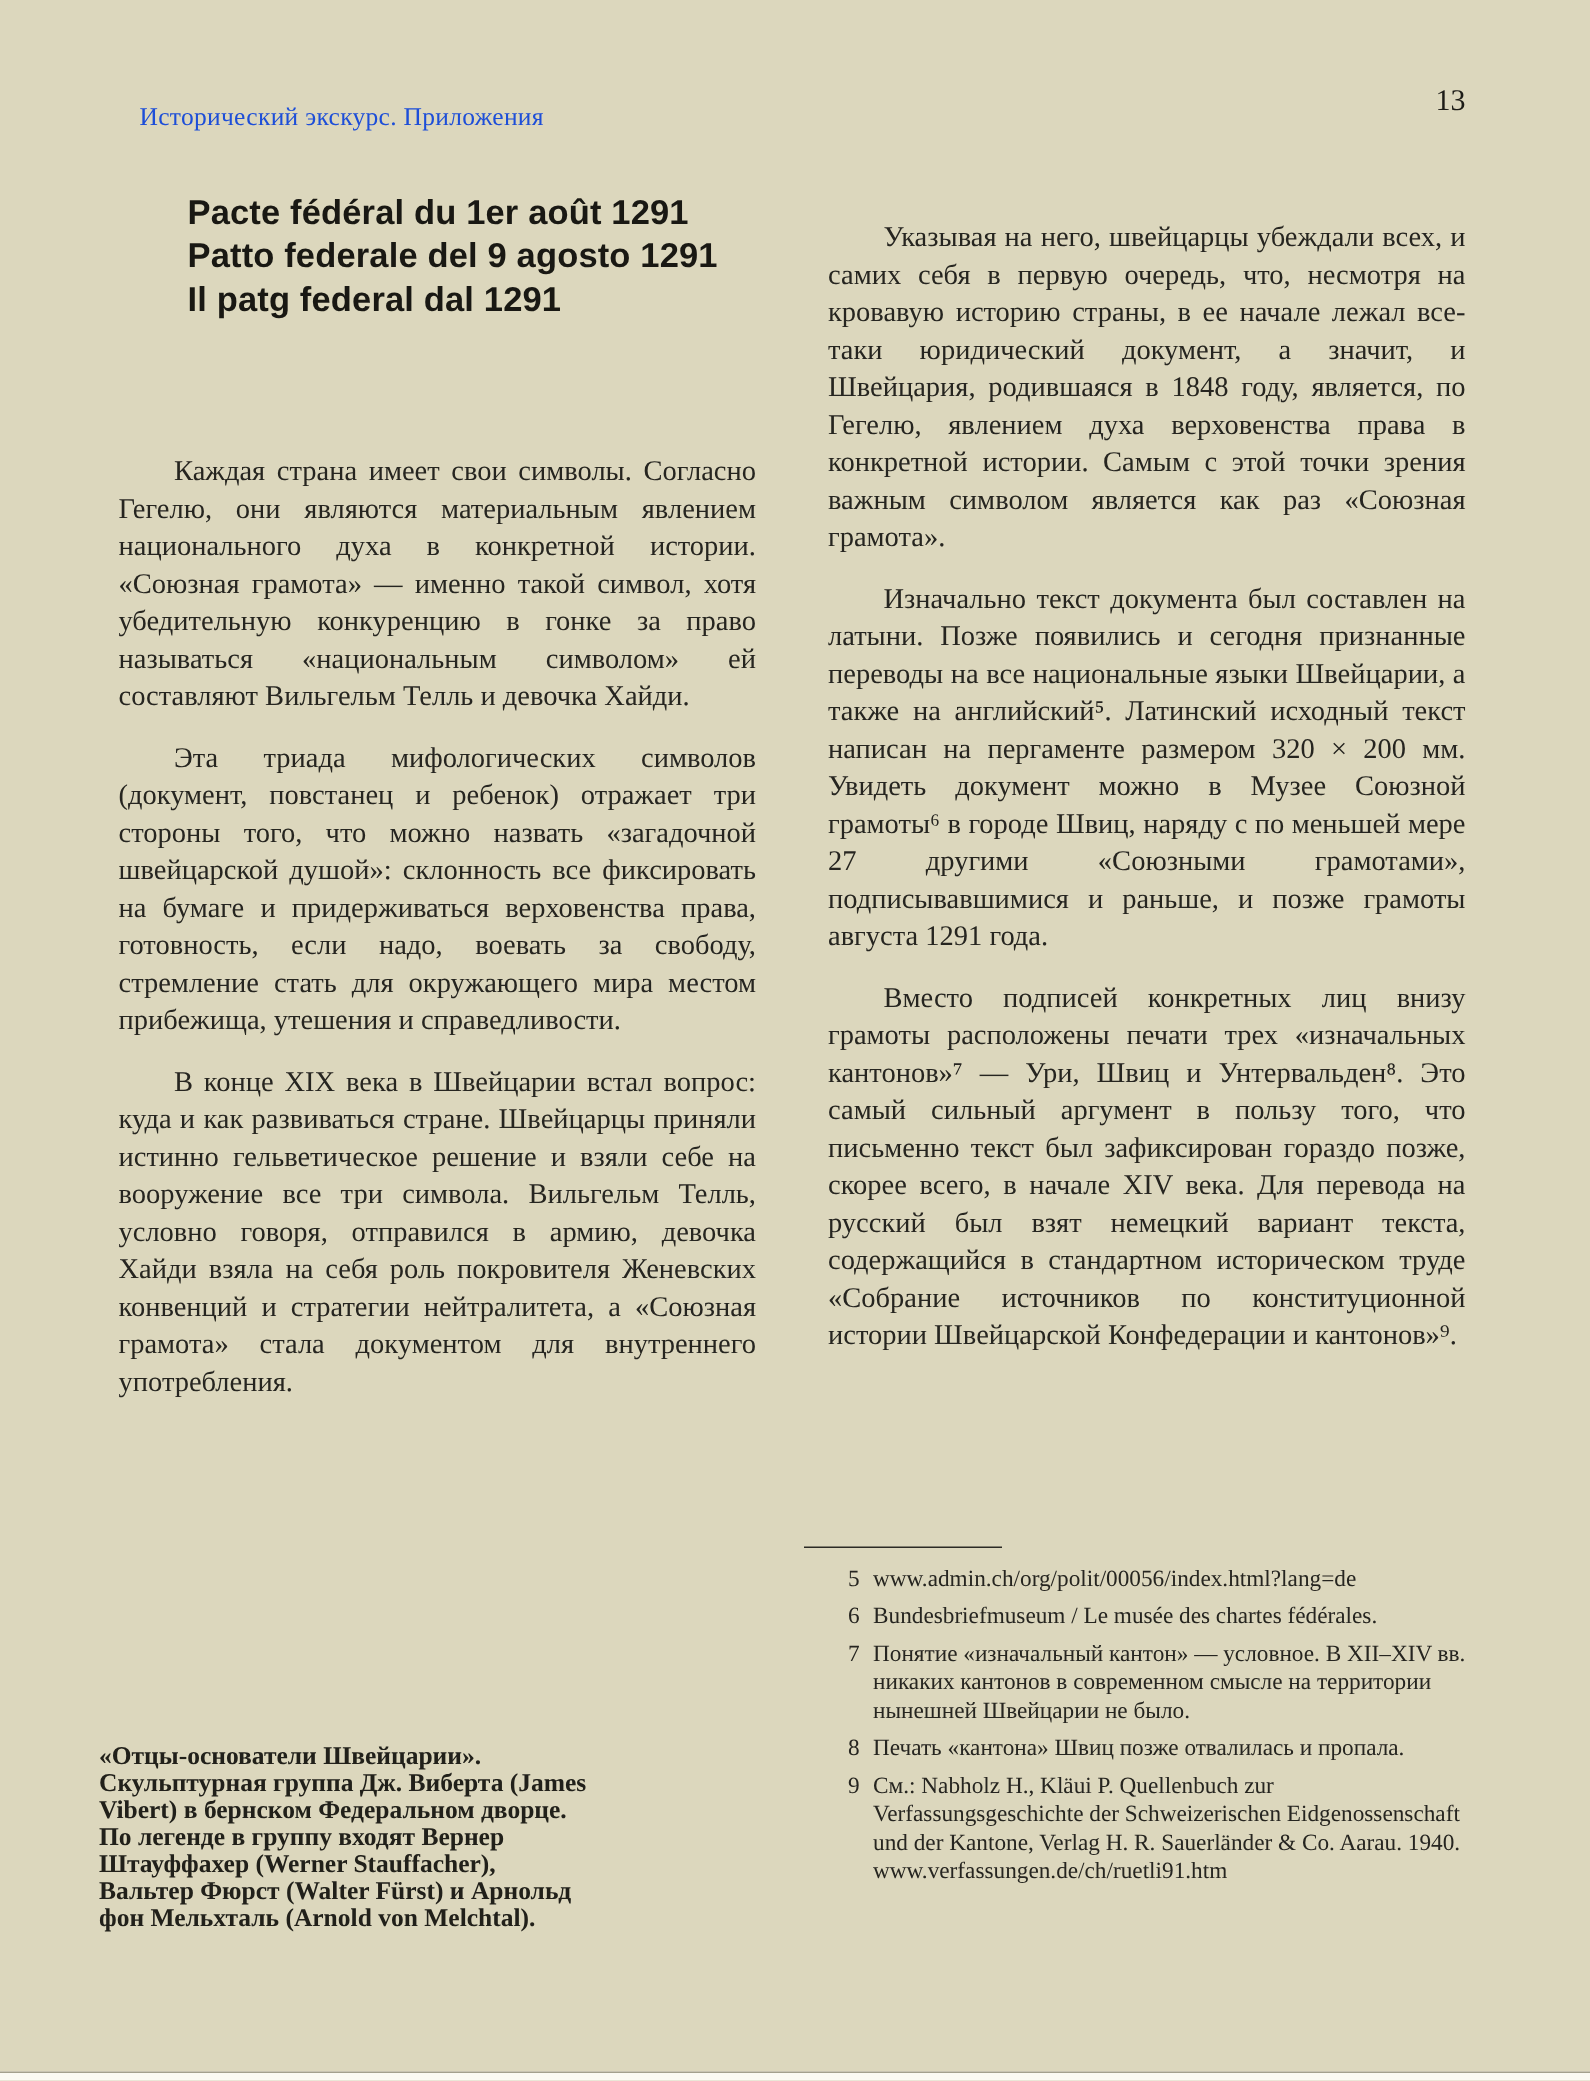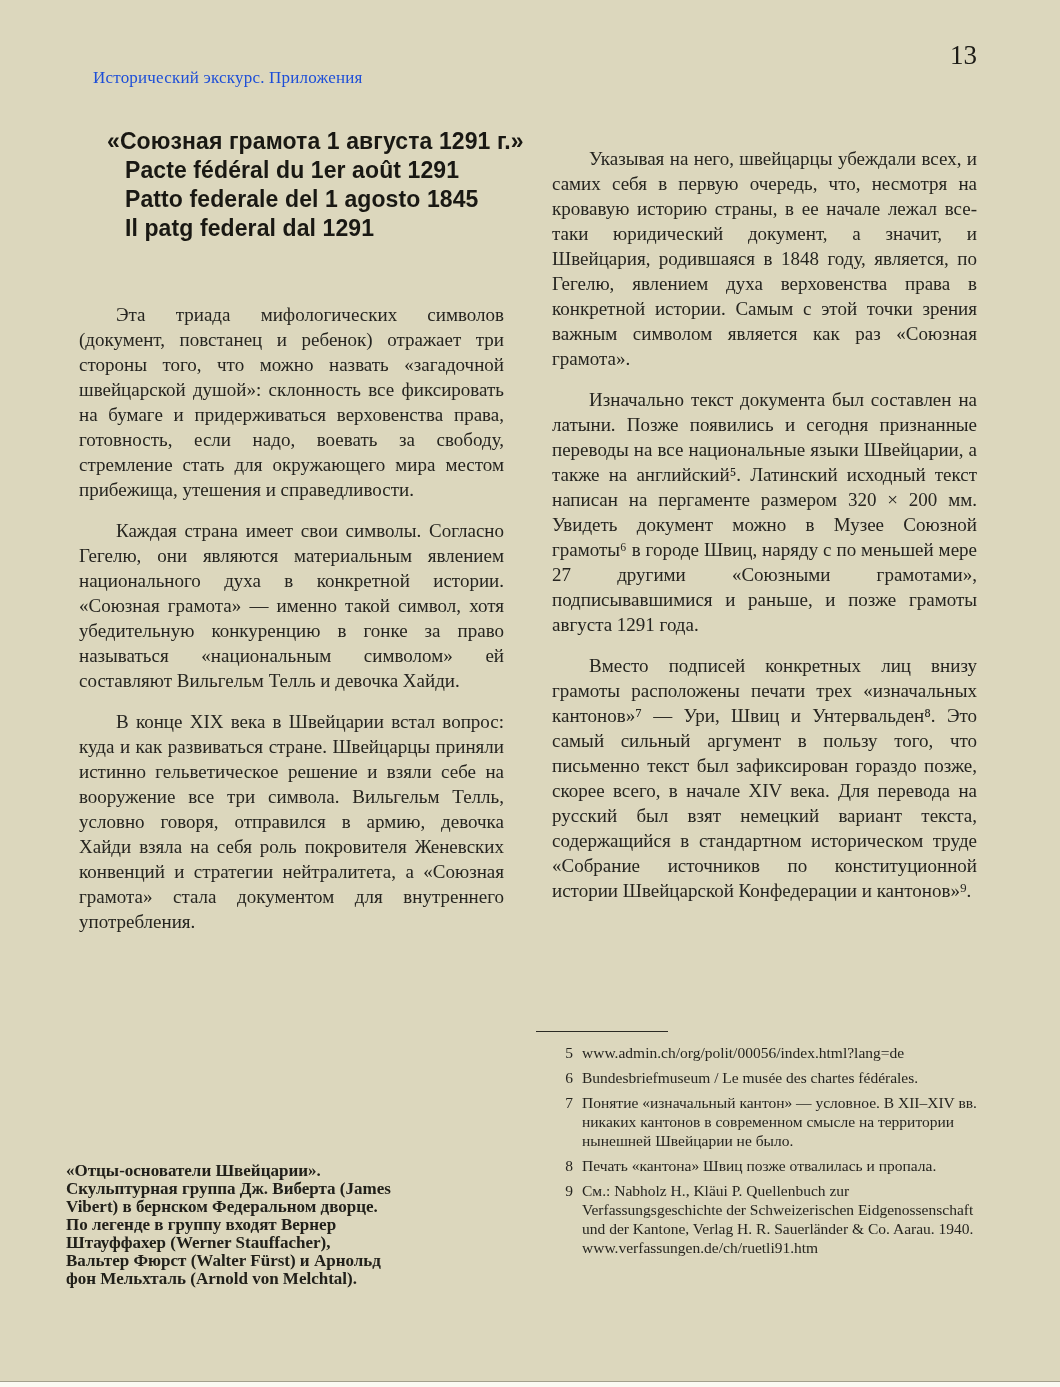--- a/index.html
+++ b/index.html
@@ -16,22 +16,22 @@
     position: absolute;
     left: 93px;
     top: 68px;
     font-size: 17px;
     letter-spacing: 0.2px;
     color: #1d4ed8;
   }
   .page-number {
     position: absolute;
     right: 83px;
-    top: 40px;
-    font-size: 27px;
+    top: 56px;
+    font-size: 20px;
     color: #1d1c17;
   }
   .title-block {
     position: absolute;
     left: 125px;
     top: 127px;
     font-family: "Liberation Sans", sans-serif;
     font-weight: 700;
     font-size: 23px;
     line-height: 29px;
@@ -104,29 +104,28 @@
 </style>
 </head>
 <body>
 
 <div class="page">
 
   <div class="running-head">Исторический экскурс. Приложения</div>
   <div class="page-number">13</div>
 
   <div class="title-block">
-    <div class="title-line first">«Союзная грамота 1 августа 1291 г.»</div>
     <div class="title-line">Pacte fédéral du 1er août 1291</div>
-    <div class="title-line">Patto federale del 1 agosto 1845</div>
+    <div class="title-line">Patto federale del 9 agosto 1291</div>
     <div class="title-line">Il patg federal dal 1291</div>
   </div>
 
   <div class="col col-left">
+    <p class="body">Каждая страна имеет свои символы. Согласно Гегелю, они являются материальным явлением национального духа в конкретной истории. «Союзная грамота» — именно такой символ, хотя убедительную конкуренцию в гонке за право называться «национальным символом» ей составляют Вильгельм Телль и девочка Хайди.</p>
     <p class="body">Эта триада мифологических символов (документ, повстанец и ребенок) отражает три стороны того, что можно назвать «загадочной швейцарской душой»: склонность все фиксировать на бумаге и придерживаться верховенства права, готовность, если надо, воевать за свободу, стремление стать для окружающего мира местом прибежища, утешения и справедливости.</p>
-    <p class="body">Каждая страна имеет свои символы. Согласно Гегелю, они являются материальным явлением национального духа в конкретной истории. «Союзная грамота» — именно такой символ, хотя убедительную конкуренцию в гонке за право называться «национальным символом» ей составляют Вильгельм Телль и девочка Хайди.</p>
     <p class="body">В конце XIX века в Швейцарии встал вопрос: куда и как развиваться стране. Швейцарцы приняли истинно гельветическое решение и взяли себе на вооружение все три символа. Вильгельм Телль, условно говоря, отправился в армию, девочка Хайди взяла на себя роль покровителя Женевских конвенций и стратегии нейтралитета, а «Союзная грамота» стала документом для внутреннего употребления.</p>
   </div>
 
   <div class="col col-right">
     <p class="body">Указывая на него, швейцарцы убеждали всех, и самих себя в первую очередь, что, несмотря на кровавую историю страны, в ее начале лежал все-таки юридический документ, а значит, и Швейцария, родившаяся в 1848 году, является, по Гегелю, явлением духа верховенства права в конкретной истории. Самым с этой точки зрения важным символом является как раз «Союзная грамота».</p>
     <p class="body">Изначально текст документа был составлен на латыни. Позже появились и сегодня признанные переводы на все национальные языки Швейцарии, а также на английский⁵. Латинский исходный текст написан на пергаменте размером 320 × 200 мм. Увидеть документ можно в Музее Союзной грамоты⁶ в городе Швиц, наряду с по меньшей мере 27 другими «Союзными грамотами», подписывавшимися и раньше, и позже грамоты августа 1291 года.</p>
     <p class="body">Вместо подписей конкретных лиц внизу грамоты расположены печати трех «изначальных кантонов»⁷ — Ури, Швиц и Унтервальден⁸. Это самый сильный аргумент в пользу того, что письменно текст был зафиксирован гораздо позже, скорее всего, в начале XIV века. Для перевода на русский был взят немецкий вариант текста, содержащийся в стандартном историческом труде «Собрание источников по конституционной истории Швейцарской Конфедерации и кантонов»⁹.</p>
   </div>
 
   <div class="footnotes">

